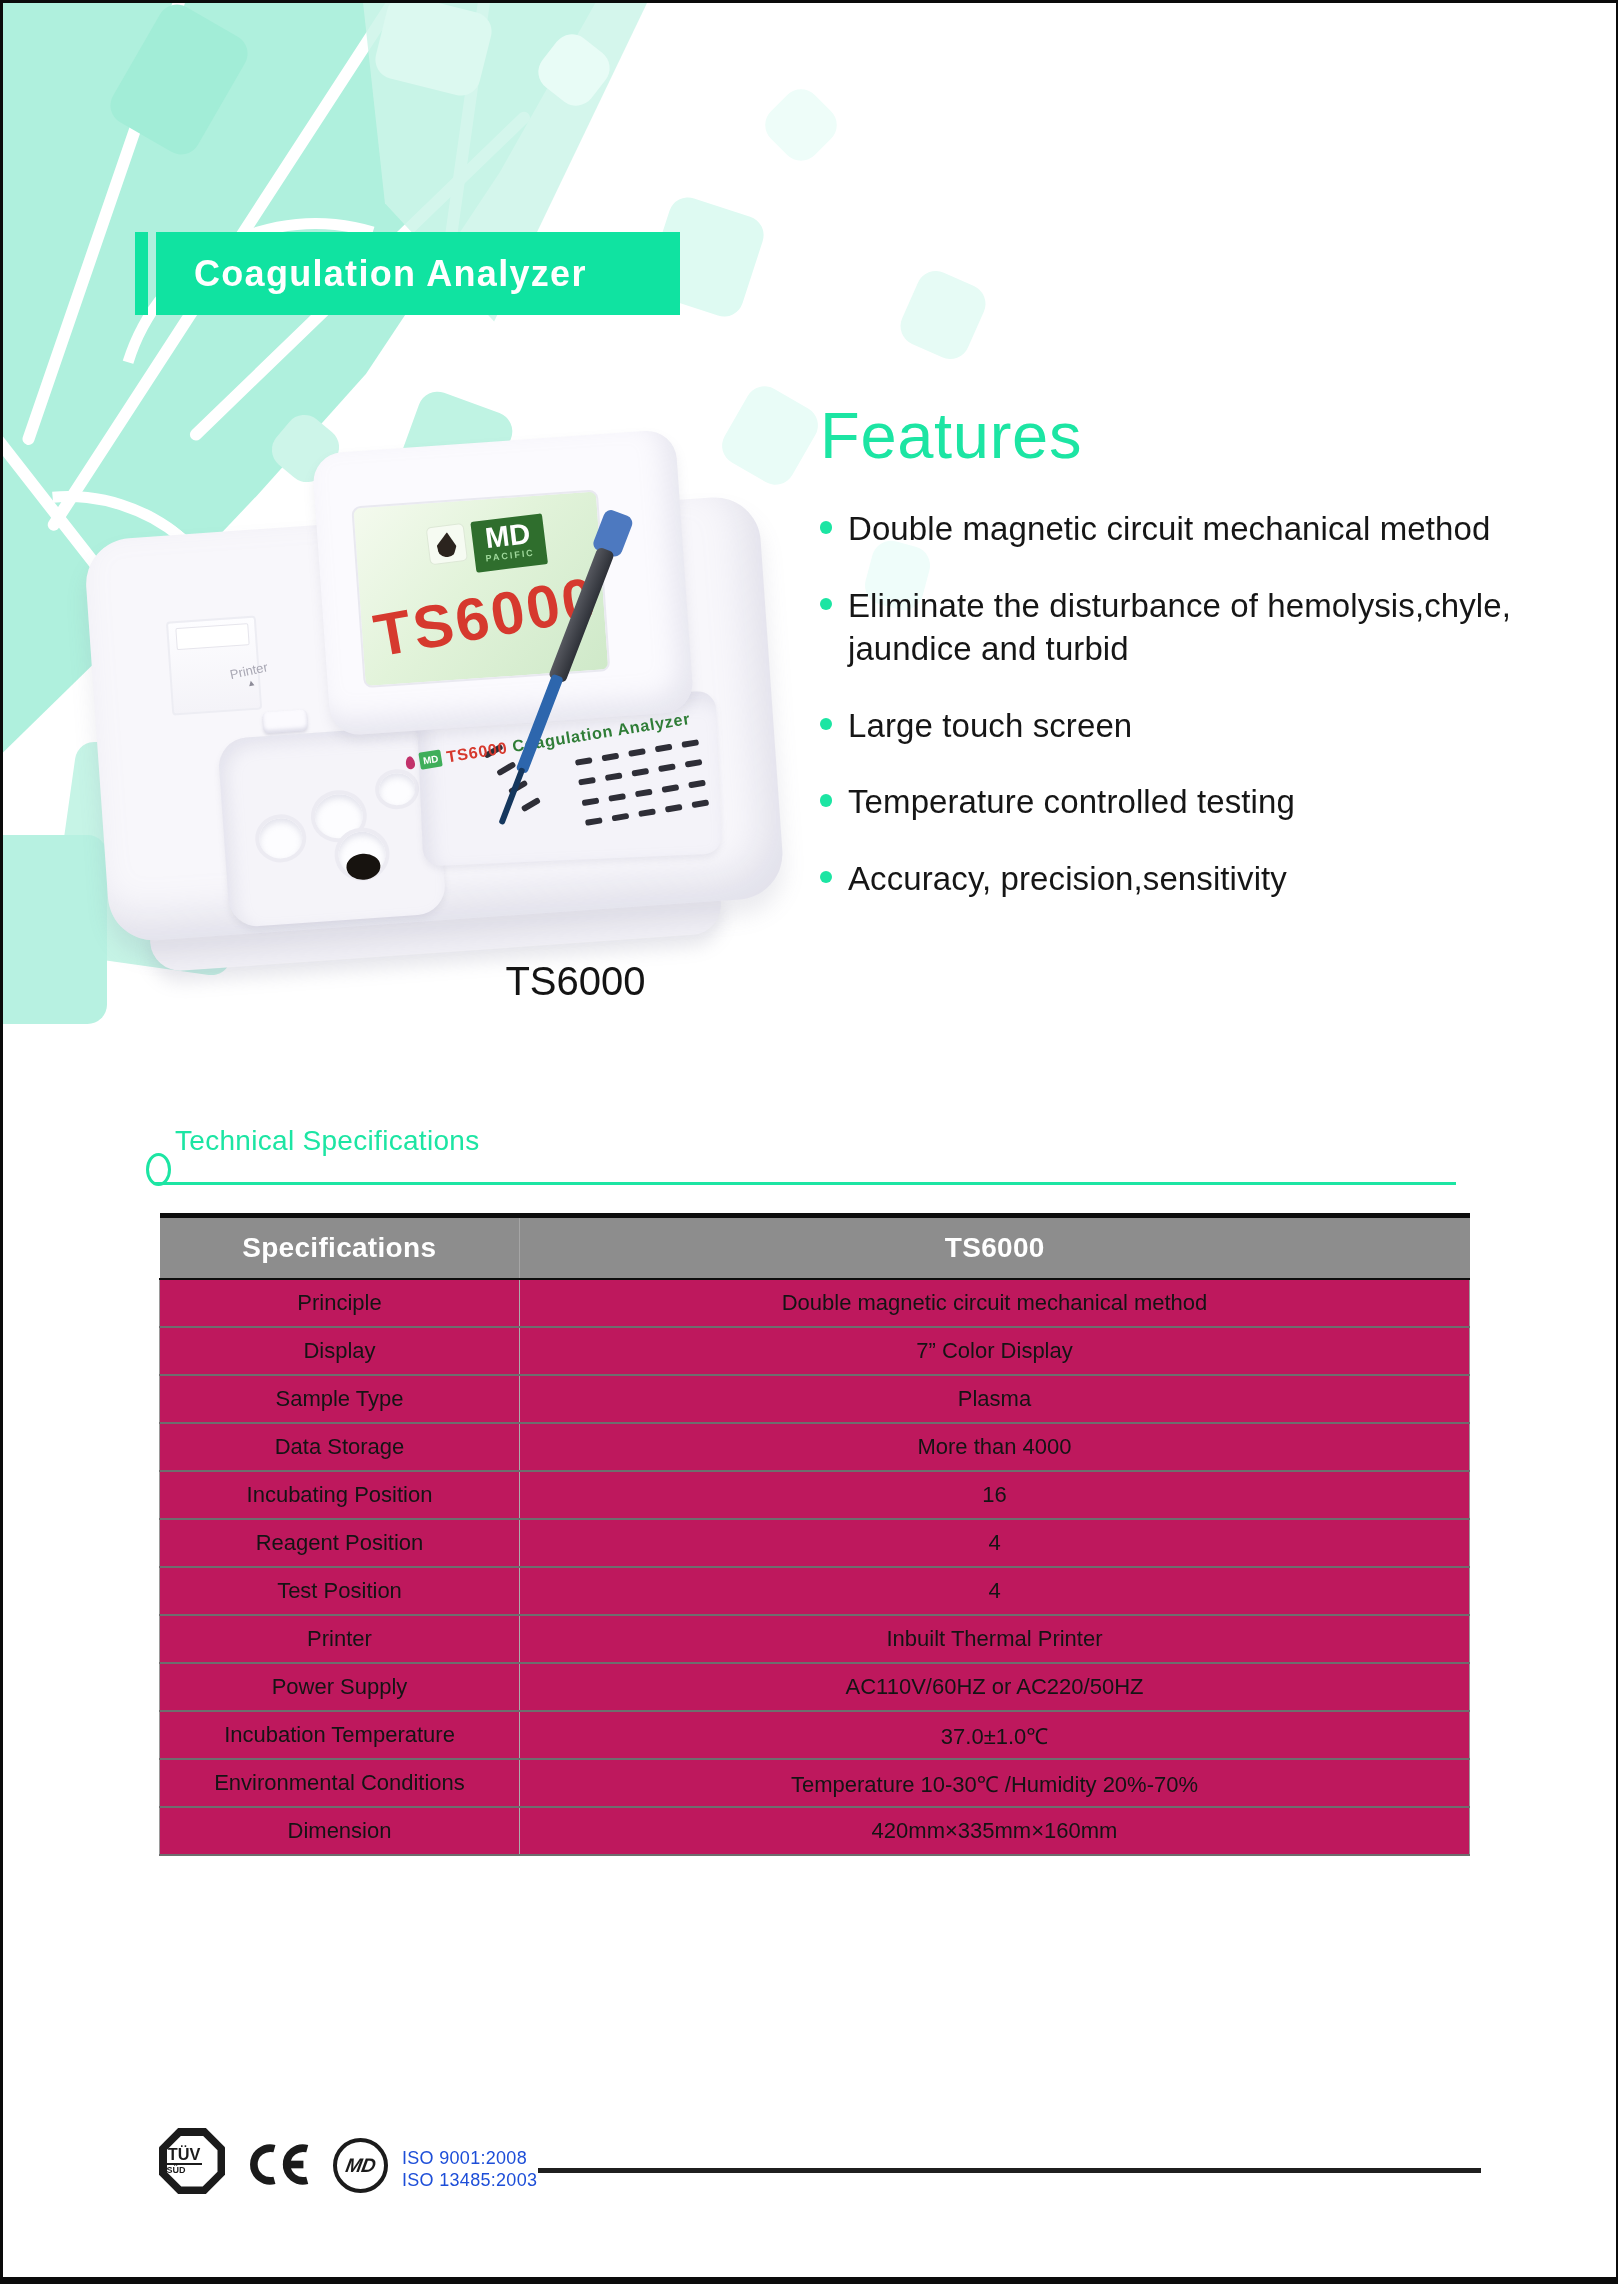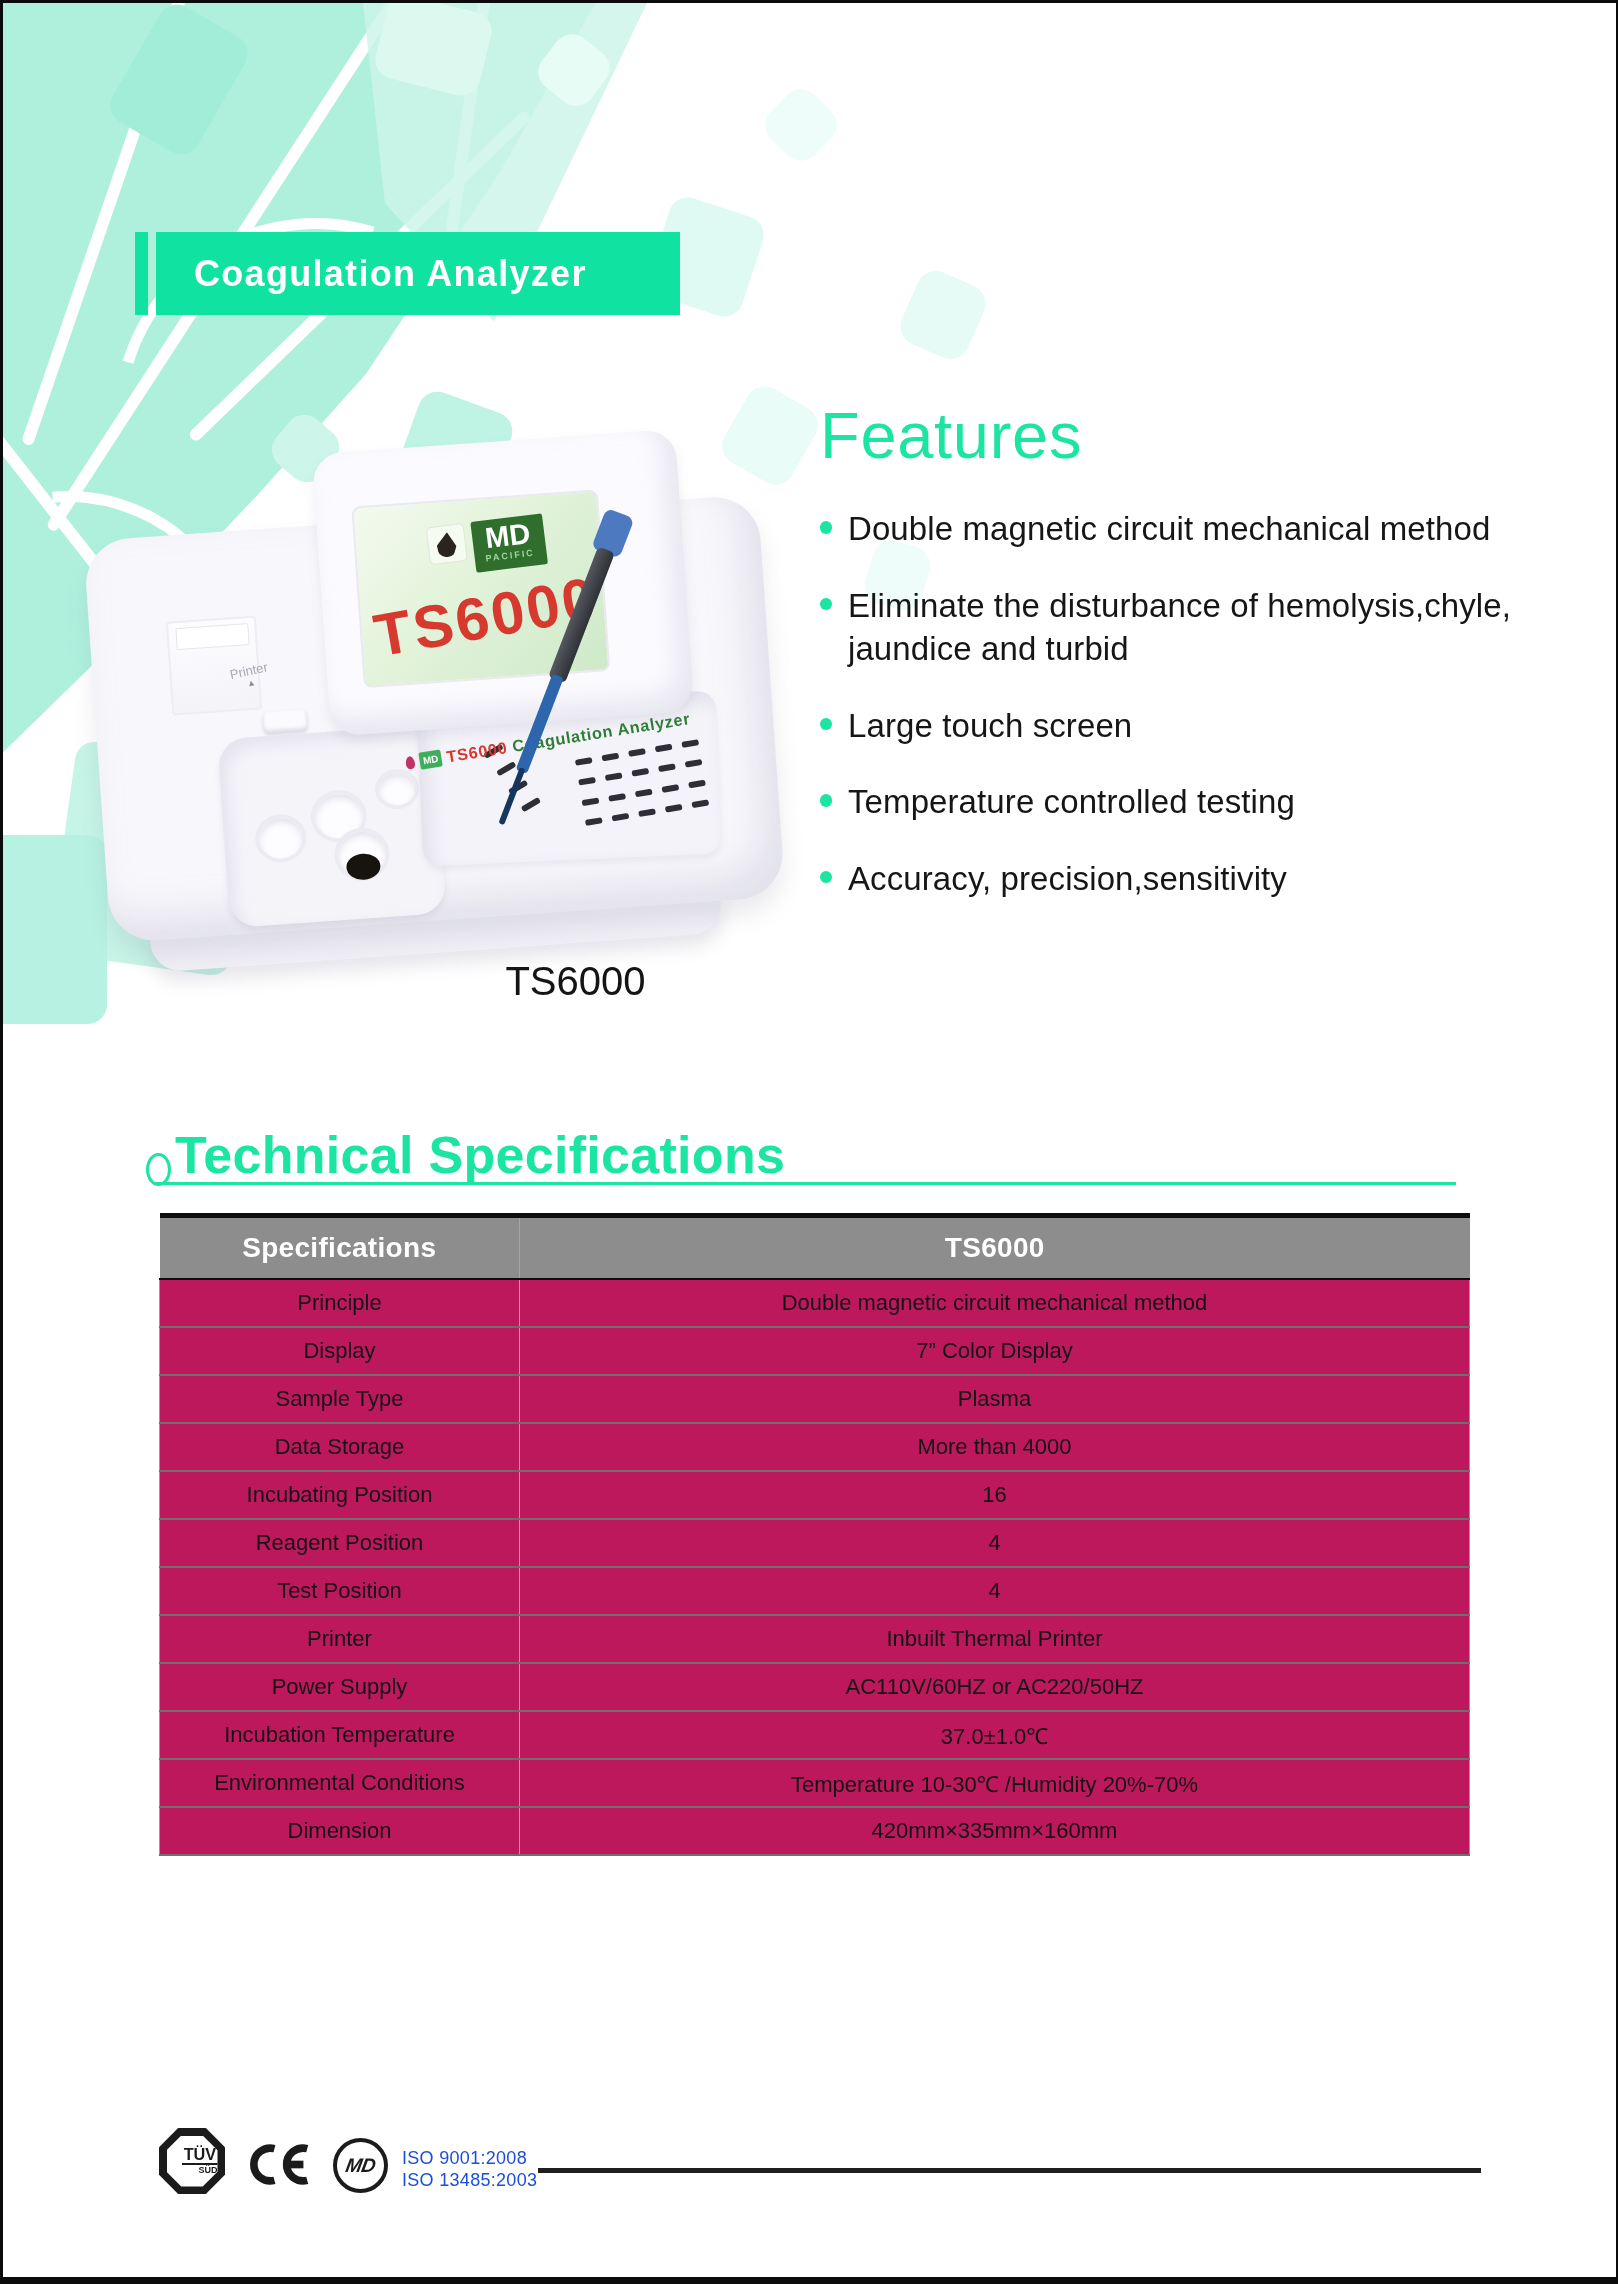--- a/index.html
+++ b/index.html
@@ -138,21 +138,21 @@
   .features{ position:absolute; left:817px; top:395px; width:741px; z-index:3; }
   .features h1{ font-size:65px; font-weight:400; color:#1ce5a3; letter-spacing:0.7px; }
   .feature-list{ margin-top:34px; display:flex; flex-direction:column; gap:33px; }
   .feature{ display:flex; gap:15.6px; }
   .feature .dot{ flex:0 0 auto; width:12.4px; height:12.4px; border-radius:50%; background:#1ce5a3;
     margin-top:14.3px; }
   .feature .ftext{ font-size:33px; font-weight:500; color:#161616; line-height:1.32;
     max-width:689px; white-space:pre-line; letter-spacing:0.1px; }
   .spec-ring{ position:absolute; left:143px; top:1150px; width:25px; height:33px;
     border:3.3px solid #1ce5a3; border-radius:50%; z-index:3; }
-  .specs-title{ position:absolute; left:172px; top:1122px; font-size:52px; font-weight:700;
+  .specs-title{ position:absolute; left:172px; top:1122px; font-size:28px; font-weight:400;
     color:#1ce5a3; z-index:3; letter-spacing:0.3px; }
   .specs-underline{ position:absolute; left:152px; top:1179px; width:1301px; height:3.3px;
     background:#1ce5a3; z-index:3; }
 
   table.spec{ position:absolute; left:156px; top:1210px; width:1311px; z-index:3;
     border-collapse:collapse; table-layout:fixed; }
   table.spec col.c1{ width:360px; }
   table.spec thead th{
     background:#8d8d8d; color:#fff; height:63px; font-size:28px; font-weight:bold;
     border-top:5.9px solid #0d0d0d; border-bottom:2.6px solid #0d0d0d; letter-spacing:0.3px; }
@@ -162,21 +162,21 @@
     font-size:22px; color:#141414; border-bottom:2px solid #6e6e6e; }
   table.spec tbody td:first-child{ border-right:1.3px solid #ababab; border-left:1.3px solid #9a9a9a; }
   table.spec tbody td:last-child{ border-right:1.3px solid #9a9a9a; }
 
   
   .tuv{ position:absolute; left:156px; top:2125px; width:66px; height:66px; background:#1b1b1b;
     clip-path:polygon(29% 0,71% 0,100% 29%,100% 71%,71% 100%,29% 100%,0 71%,0 29%);
     z-index:3; display:flex; align-items:center; justify-content:center; }
   .tuv-inner{ width:51px; height:51px; background:#fff;
     clip-path:polygon(29% 0,71% 0,100% 29%,100% 71%,71% 100%,29% 100%,0 71%,0 29%);
-    display:flex; flex-direction:column; align-items:flex-end; justify-content:center; }
+    display:flex; flex-direction:column; align-items:flex-start; justify-content:center; }
   .tuv-top{ font-size:16.3px; font-weight:bold; color:#1b1b1b; line-height:16.3px;
     border-bottom:2px solid #1b1b1b; padding:0 1.3px 0.7px; }
   .tuv-bottom{ font-size:9px; font-weight:bold; color:#1b1b1b; line-height:10.4px; margin-top:0; }
   .ce{ position:absolute; left:238px; top:2138px; z-index:3; }
   .mdlogo{ position:absolute; left:330px; top:2135px; width:55px; height:55px;
     border:4.6px solid #1b1b1b; border-radius:50%; z-index:3;
     display:flex; align-items:center; justify-content:center; }
   .mdlogo span{ font-size:19.5px; font-weight:bold; font-style:italic; color:#1b1b1b;
     transform:skewX(-10deg); letter-spacing:-0.7px; }
   .iso{ position:absolute; left:399px; top:2146px; z-index:3; display:flex;

